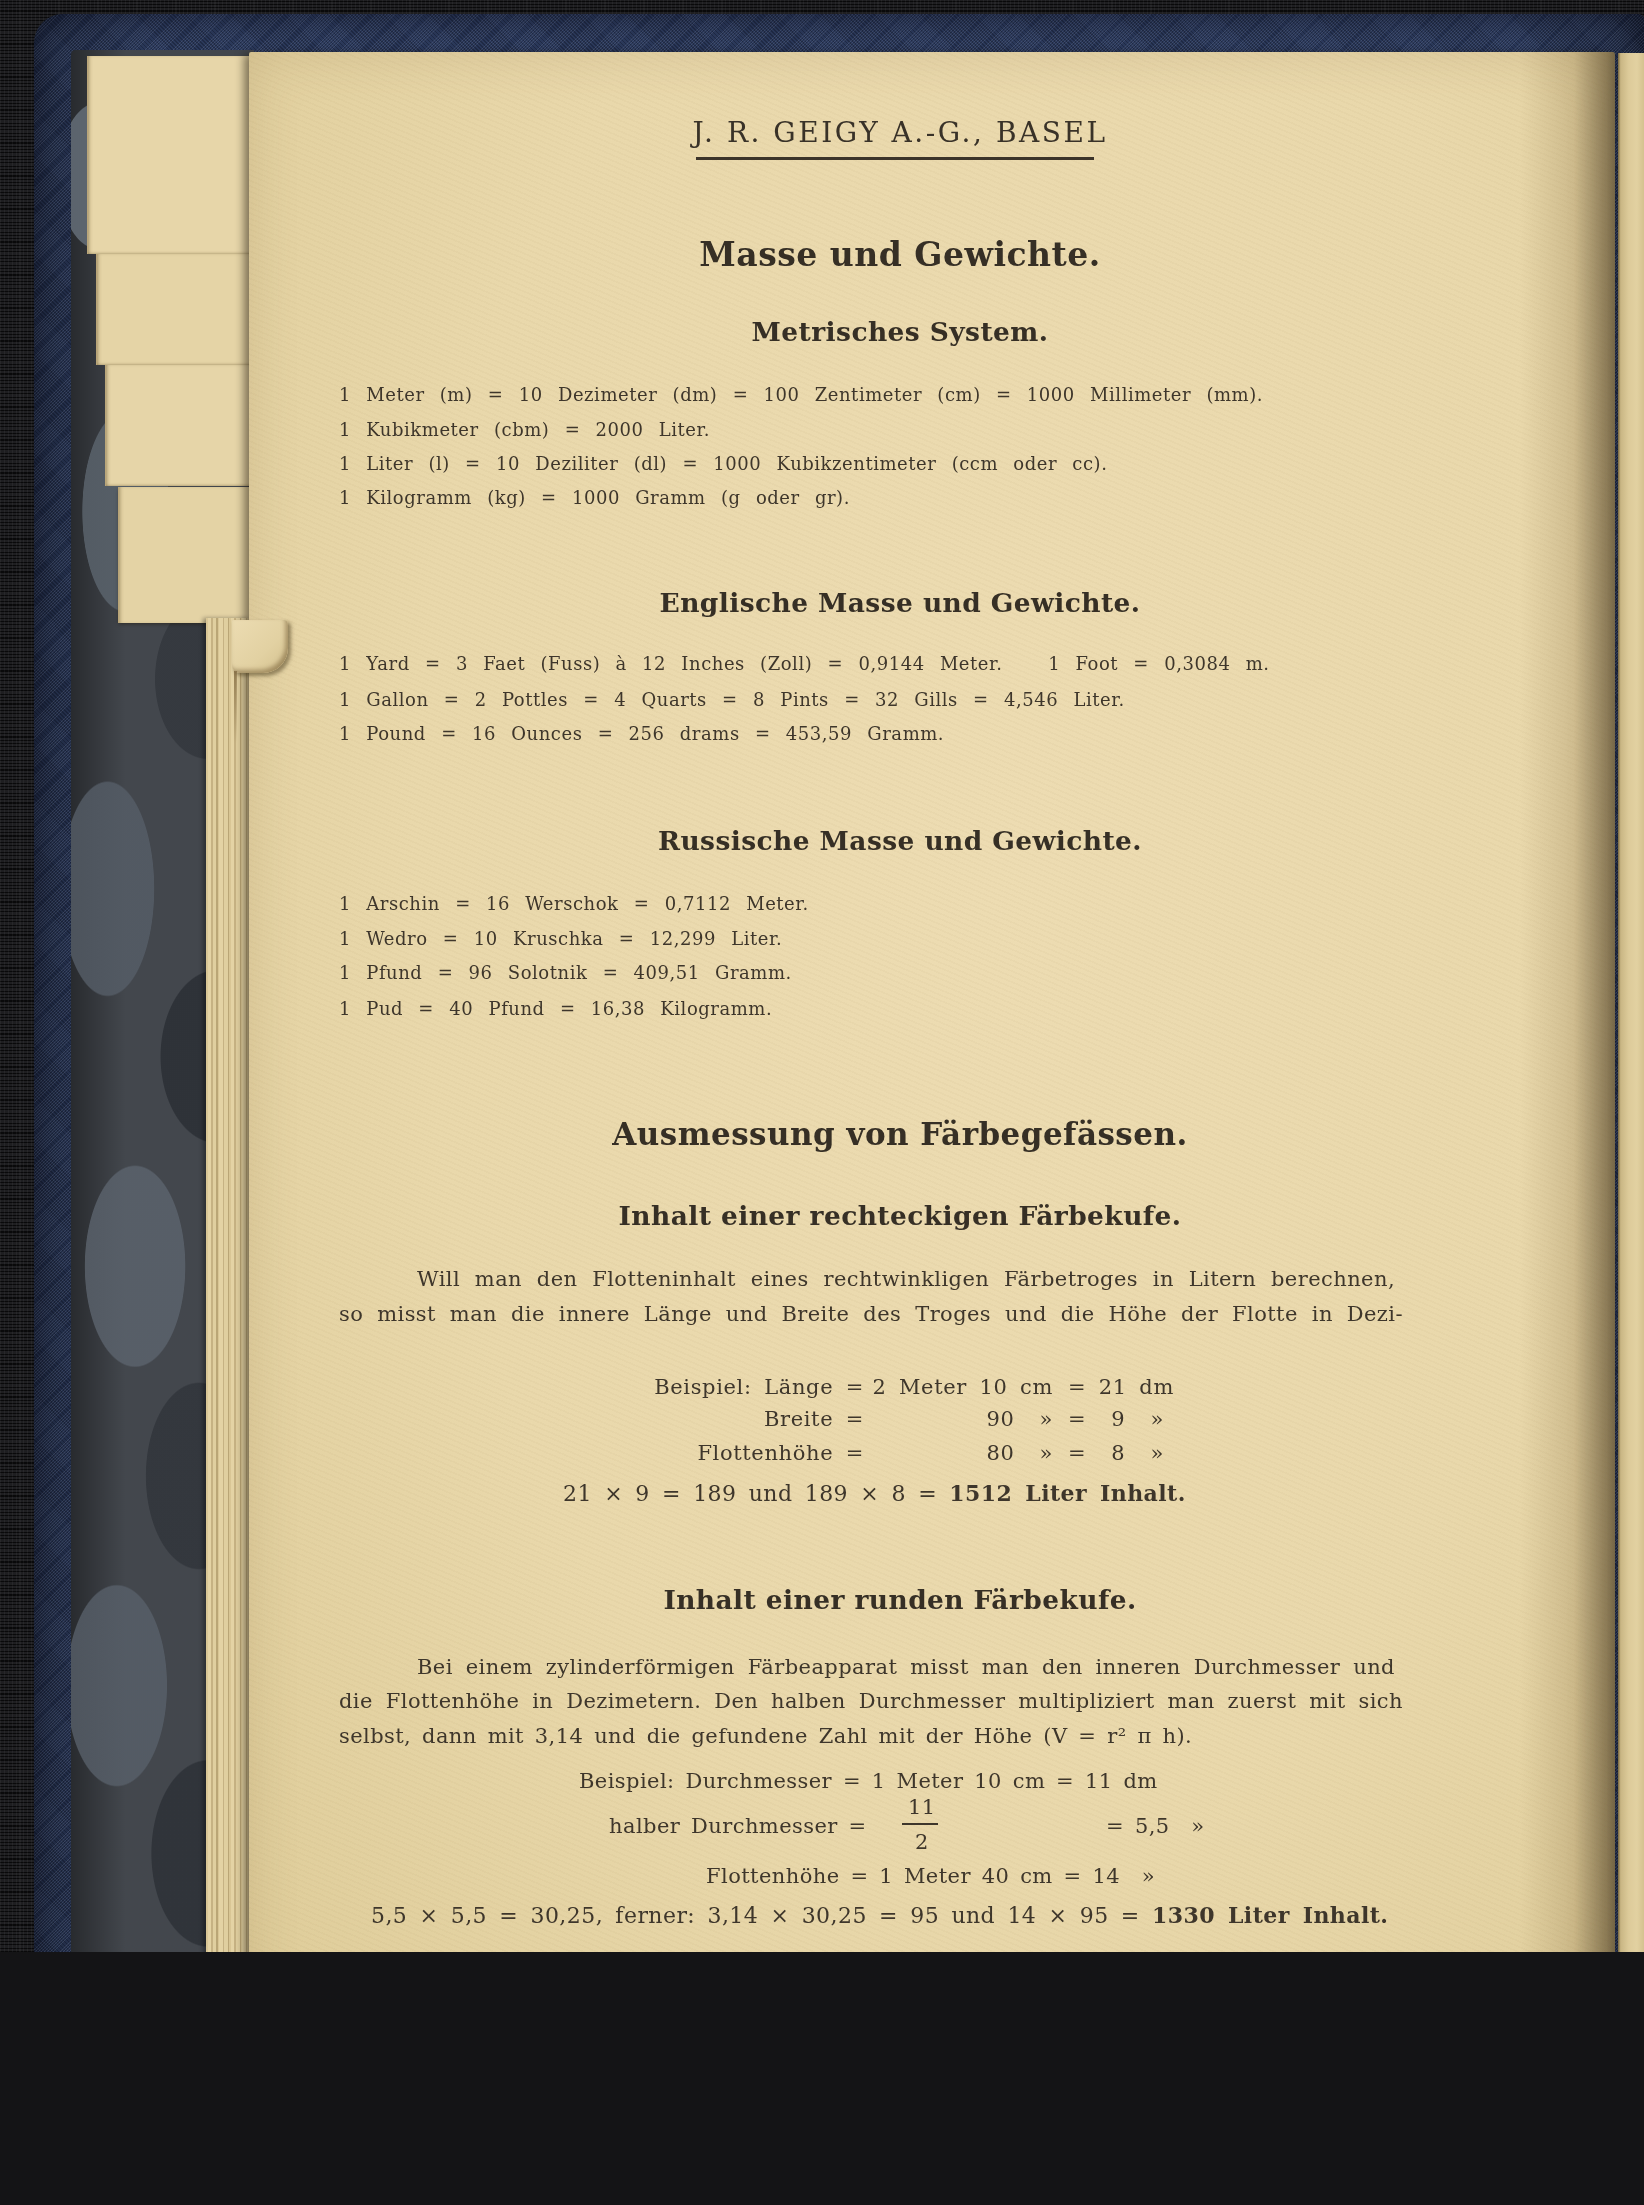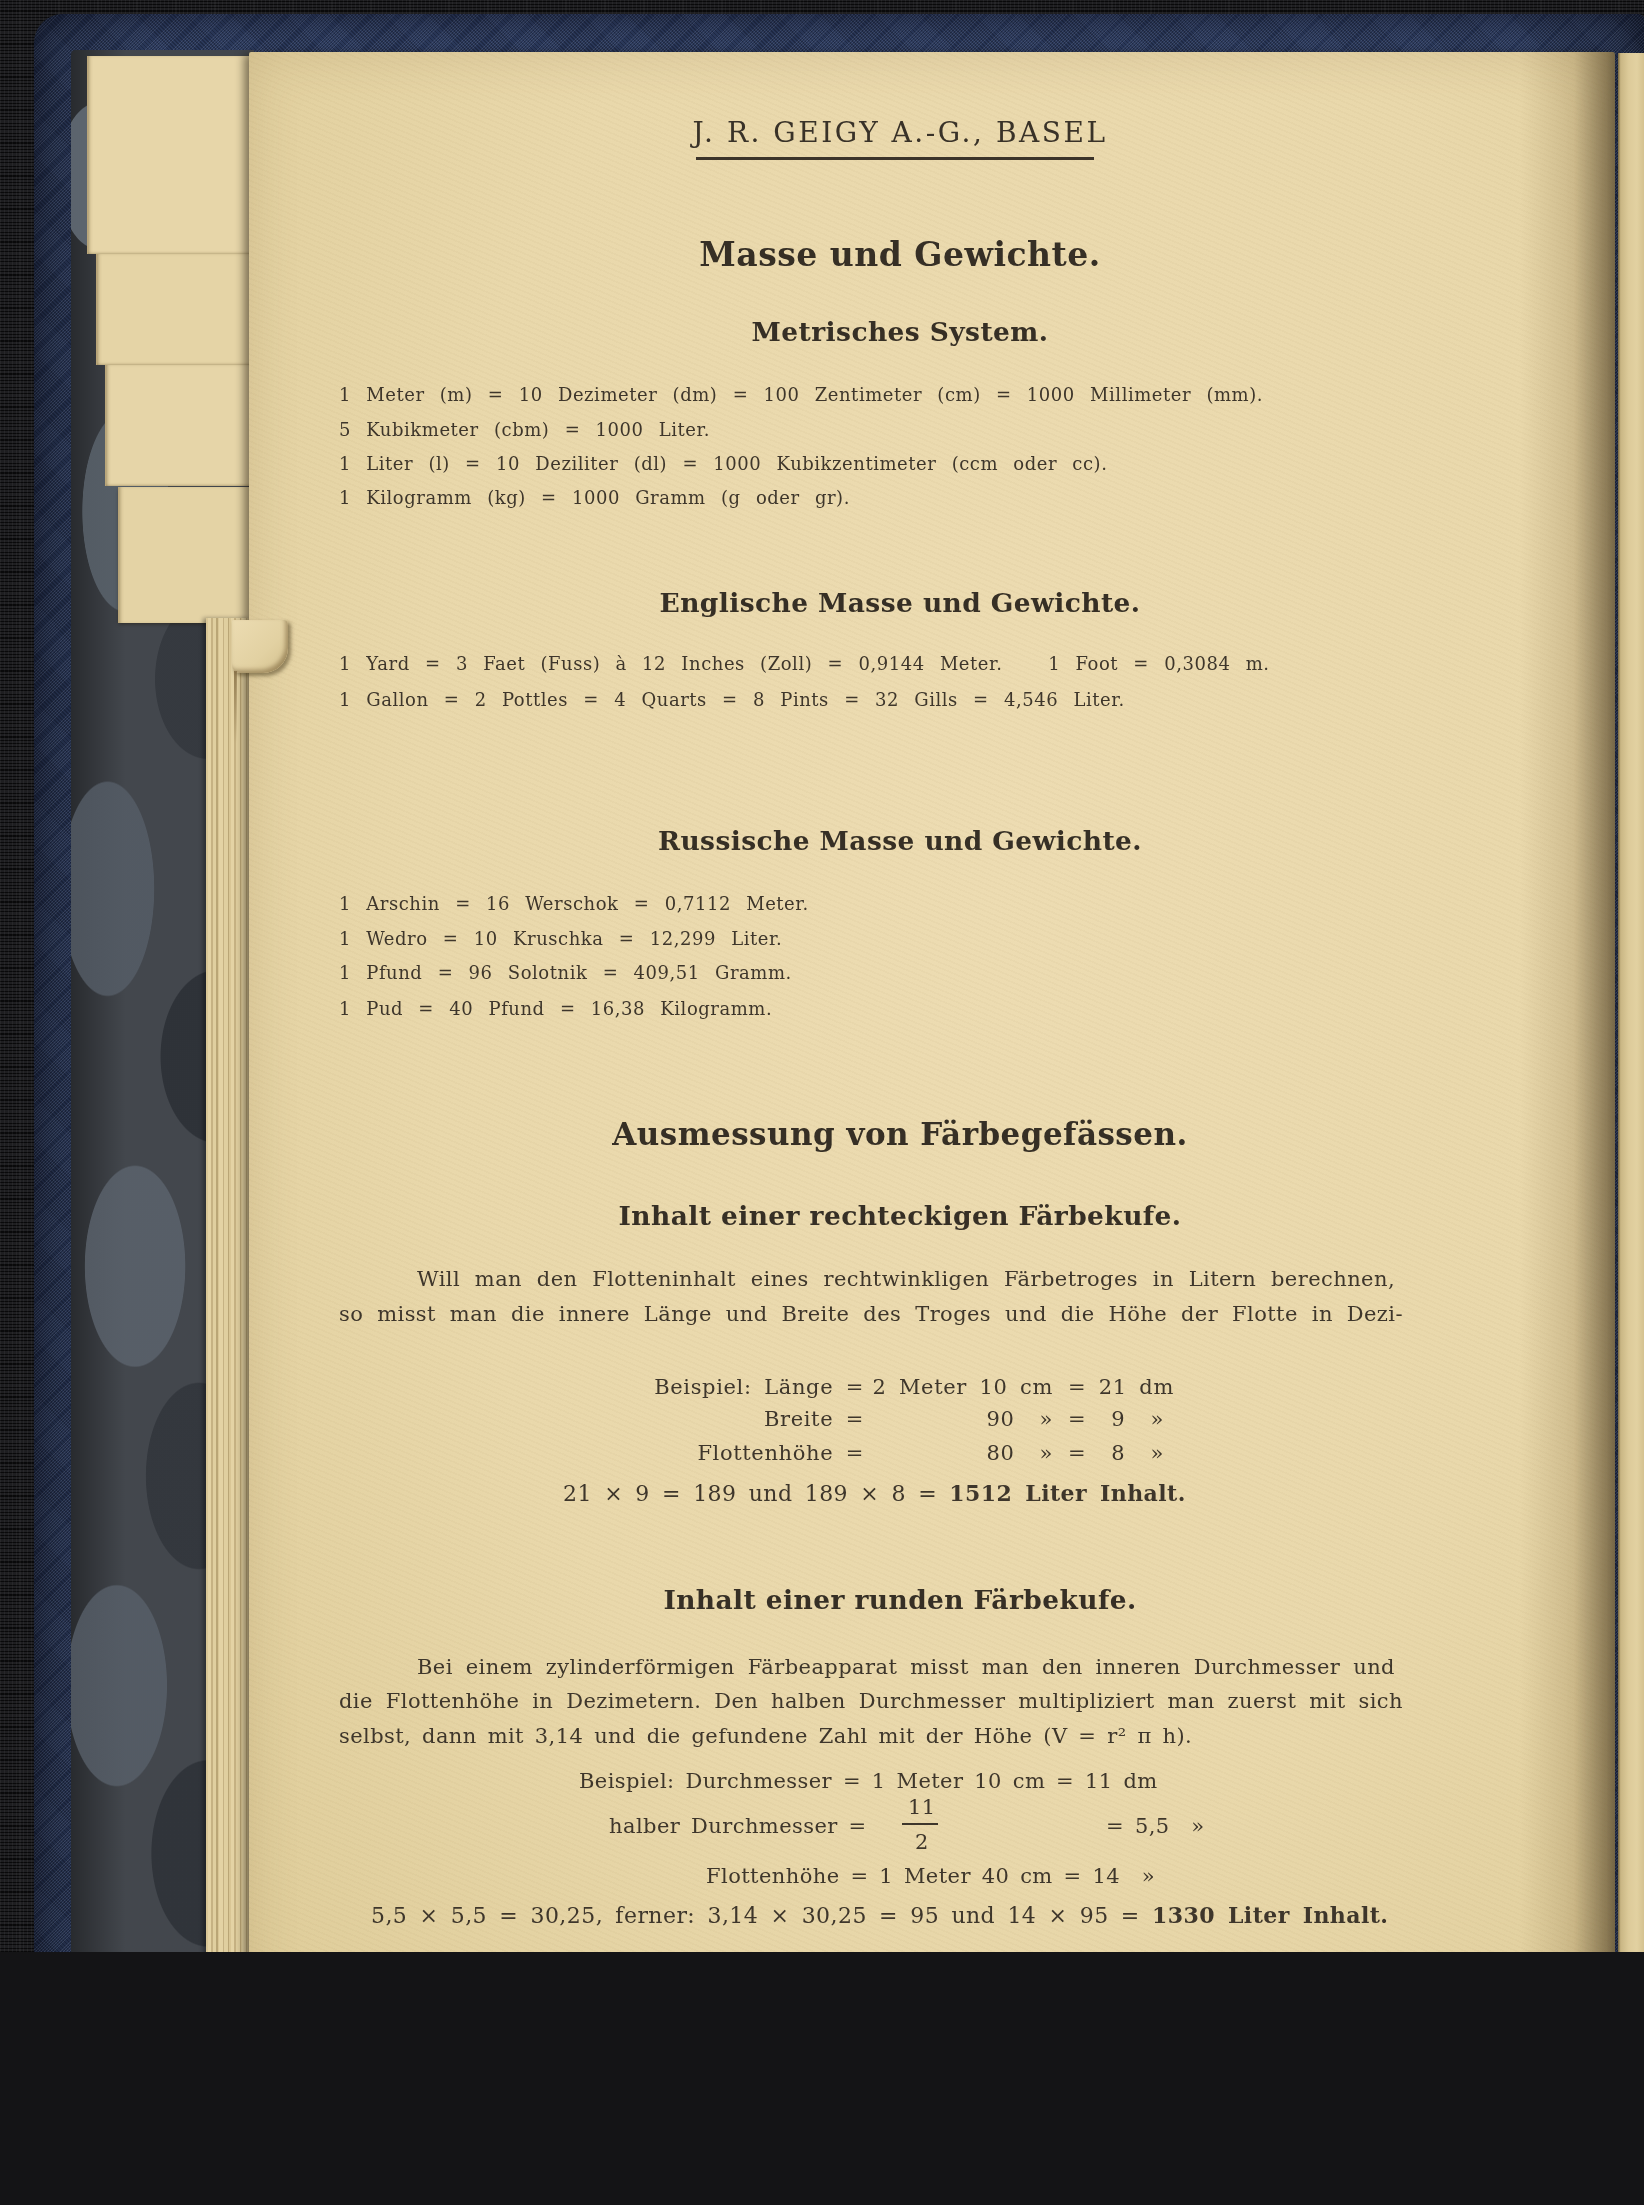--- a/index.html
+++ b/index.html
@@ -122,27 +122,28 @@
   <div class="curl"></div>
   <div class="curl-crease"></div>
 
   <div class="t ctr geigy" style="top:117px">J. R. GEIGY A.-G., BASEL</div>
   <div class="rule"></div>
 
   <div class="t ctr h-big" style="top:236px">Masse und Gewichte.</div>
   <div class="t ctr h-mid" style="top:317px">Metrisches System.</div>
 
   <div class="t body" style="left:339px; top:385px">1 Meter (m) = 10 Dezimeter (dm) = 100 Zentimeter (cm) = 1000 Millimeter (mm).</div>
-  <div class="t body" style="left:339px; top:420px">5 Kubikmeter (cbm) = 1000 Liter.</div>
+  <div class="t body" style="left:339px; top:420px">1 Kubikmeter (cbm) = 2000 Liter.</div>
   <div class="t body" style="left:339px; top:454px">1 Liter (l) = 10 Deziliter (dl) = 1000 Kubikzentimeter (ccm oder cc).</div>
   <div class="t body" style="left:339px; top:488px">1 Kilogramm (kg) = 1000 Gramm (g oder gr).</div>
 
   <div class="t ctr h-mid" style="top:588px">Englische Masse und Gewichte.</div>
   <div class="t body" style="left:339px; top:654px">1 Yard = 3 Faet (Fuss) à 12 Inches (Zoll) = 0,9144 Meter.   1 Foot = 0,3084 m.</div>
   <div class="t body" style="left:339px; top:690px">1 Gallon = 2 Pottles = 4 Quarts = 8 Pints = 32 Gills = 4,546 Liter.</div>
+  <div class="t body" style="left:339px; top:724px">1 Pound = 16 Ounces = 256 drams = 453,59 Gramm.</div>
 
   <div class="t ctr h-mid" style="top:826px">Russische Masse und Gewichte.</div>
   <div class="t body" style="left:339px; top:894px">1 Arschin = 16 Werschok = 0,7112 Meter.</div>
   <div class="t body" style="left:339px; top:929px">1 Wedro = 10 Kruschka = 12,299 Liter.</div>
   <div class="t body" style="left:339px; top:963px">1 Pfund = 96 Solotnik = 409,51 Gramm.</div>
   <div class="t body" style="left:339px; top:999px">1 Pud = 40 Pfund = 16,38 Kilogramm.</div>
 
   <div class="t ctr h-big2" style="top:1117px">Ausmessung von Färbegefässen.</div>
   <div class="t ctr h-mid" style="top:1201px">Inhalt einer rechteckigen Färbekufe.</div>
 

